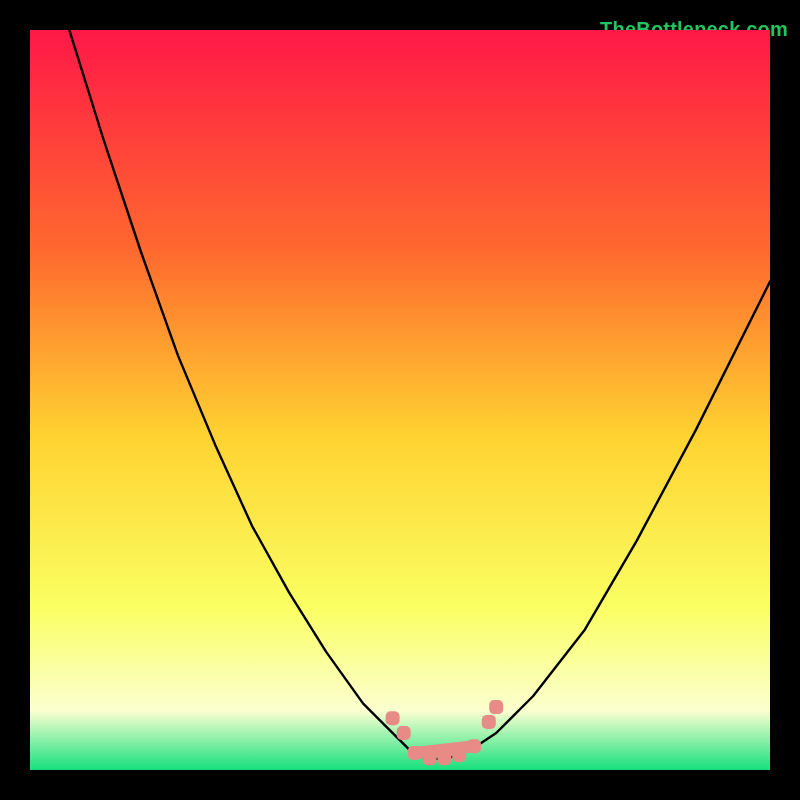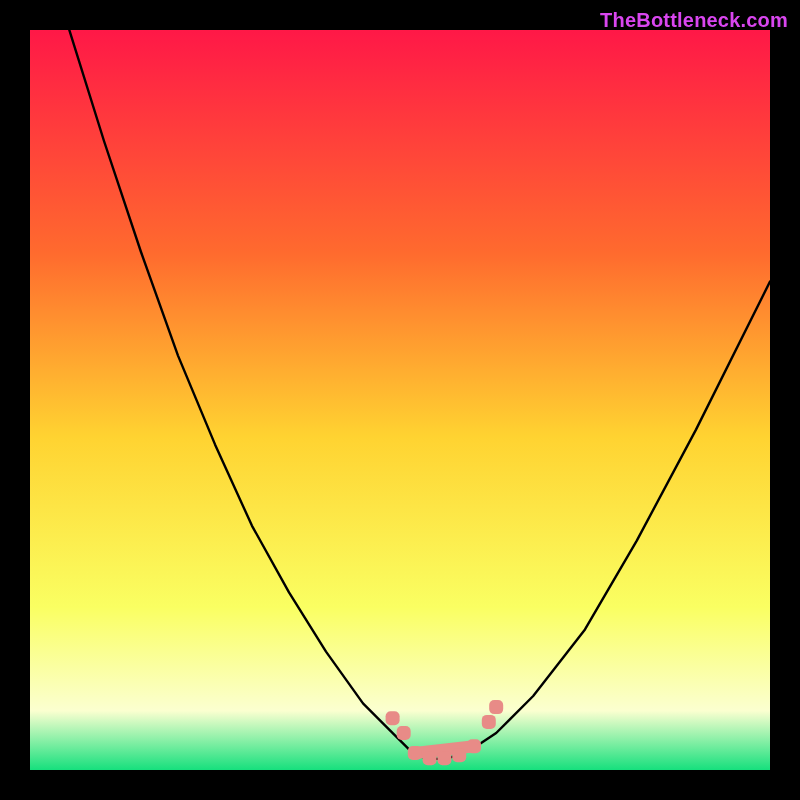--- a/index.html
+++ b/index.html
@@ -21,26 +21,26 @@
   .plot {
     position: absolute;
     left: 30px;
     top: 30px;
     width: 740px;
     height: 740px;
     overflow: hidden;
   }
   .watermark {
     position: absolute;
-    top: 9px;
+    top: 18px;
     right: 12px;
     font-family: Arial, Helvetica, sans-serif;
     font-size: 20px;
     font-weight: bold;
-    color: #d946ef;
+    color: #22c55e;
     letter-spacing: 0.2px;
     user-select: none;
   }
   svg { display: block; }
 </style>
 </head>
 <body>
 
 <div class="frame">
   <div class="watermark">TheBottleneck.com</div>

